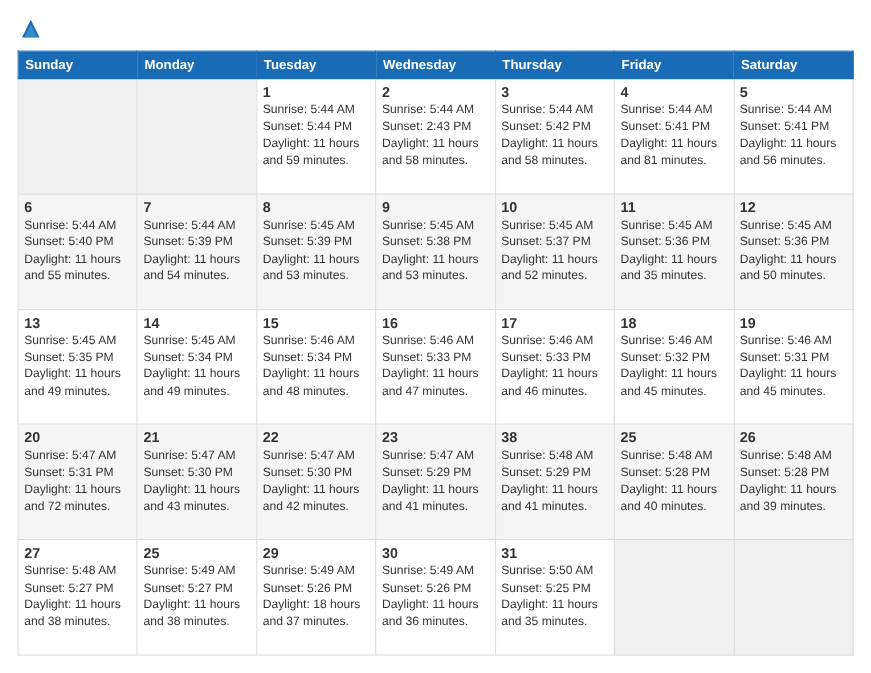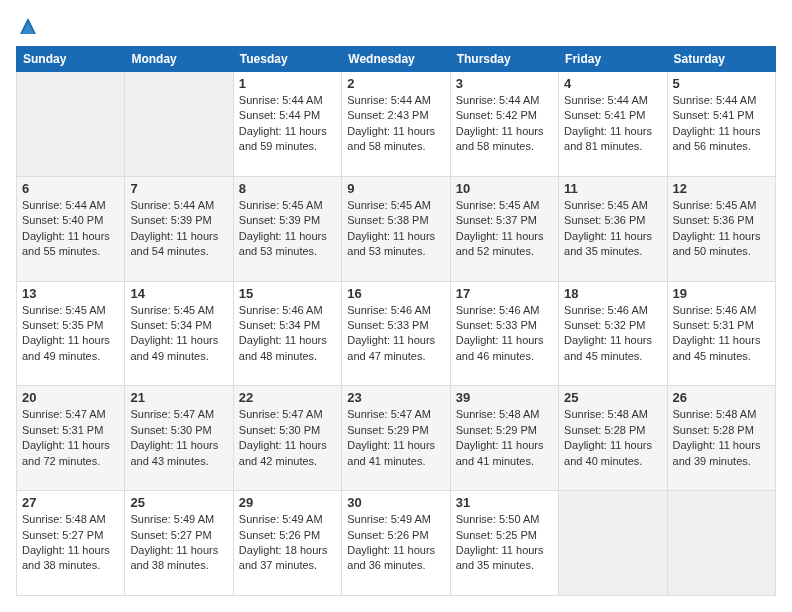--- a/index.html
+++ b/index.html
@@ -324,21 +324,21 @@
       </td>
           <td>
         <span class="day-number">23</span>
         <div class="day-info">
           <span>Sunrise: 5:47 AM</span><br>
           <span>Sunset: 5:29 PM</span><br>
           <span>Daylight: 11 hours and 41 minutes.</span>
         </div>
       </td>
           <td>
-        <span class="day-number">39</span>
+        <span class="day-number">38</span>
         <div class="day-info">
           <span>Sunrise: 5:48 AM</span><br>
           <span>Sunset: 5:29 PM</span><br>
           <span>Daylight: 11 hours and 41 minutes.</span>
         </div>
       </td>
           <td>
         <span class="day-number">25</span>
         <div class="day-info">
           <span>Sunrise: 5:48 AM</span><br>

